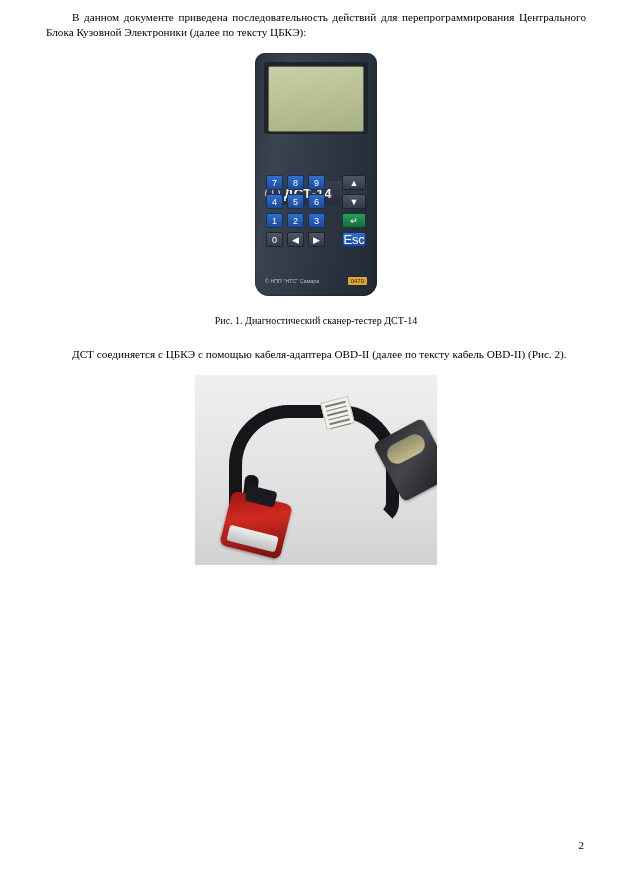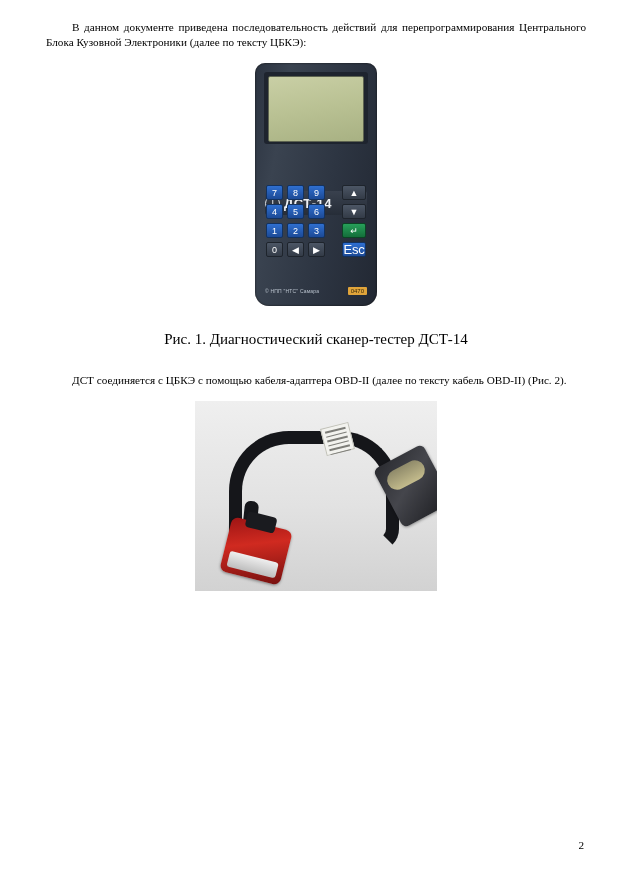--- a/index.html
+++ b/index.html
@@ -14,35 +14,35 @@
     background: #ffffff;
     margin: 0 auto;
     font-family: "Liberation Serif", "DejaVu Serif", serif;
     color: #000000;
     overflow: hidden;
     box-sizing: border-box;
   }
   .content {
     position: absolute;
     left: 46px;
-    top: 20px;
+    top: 10px;
     width: 540px;
   }
   p {
     margin: 0;
     font-size: 11.2px;
     line-height: 14.6px;
     text-align: justify;
   }
   .indent { text-indent: 26px; }
   .indent2 { text-indent: 34px; }
   .gap-md { height: 14px; }
   .caption {
-    margin: 12px;
-    font-size: 15px;
+    margin: 4px;
+    font-size: 10px;
     text-align: center;
     line-height: 14.6px;
   }
   .fig-wrap {
     display: flex;
     justify-content: center;
   }
 
   
   .dst {

